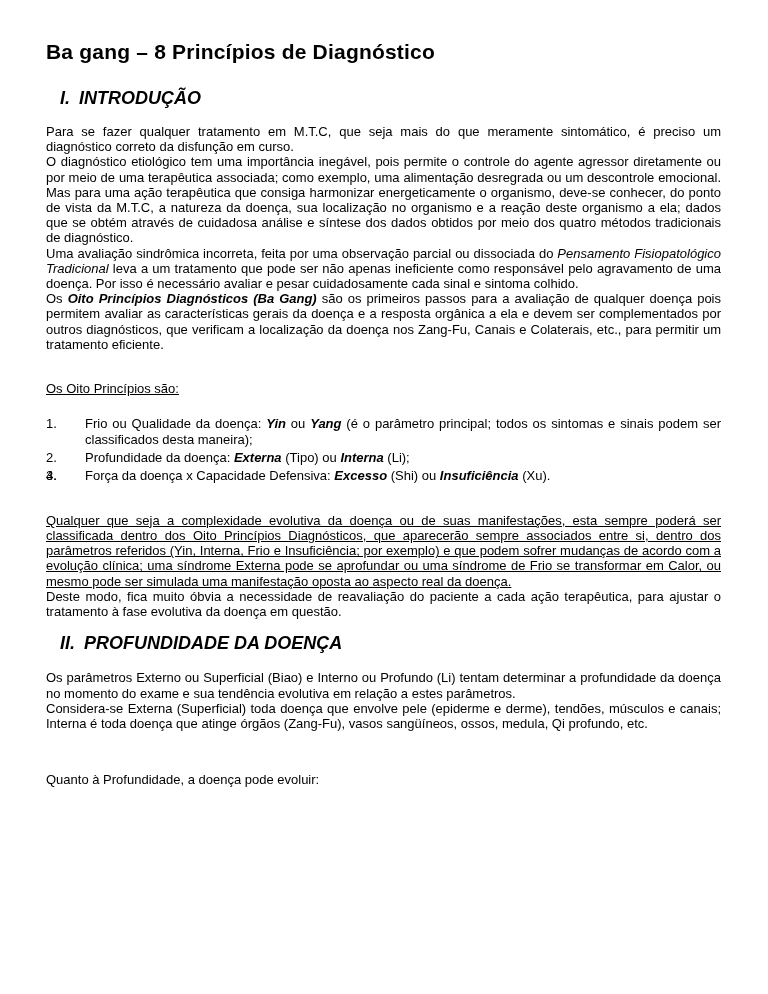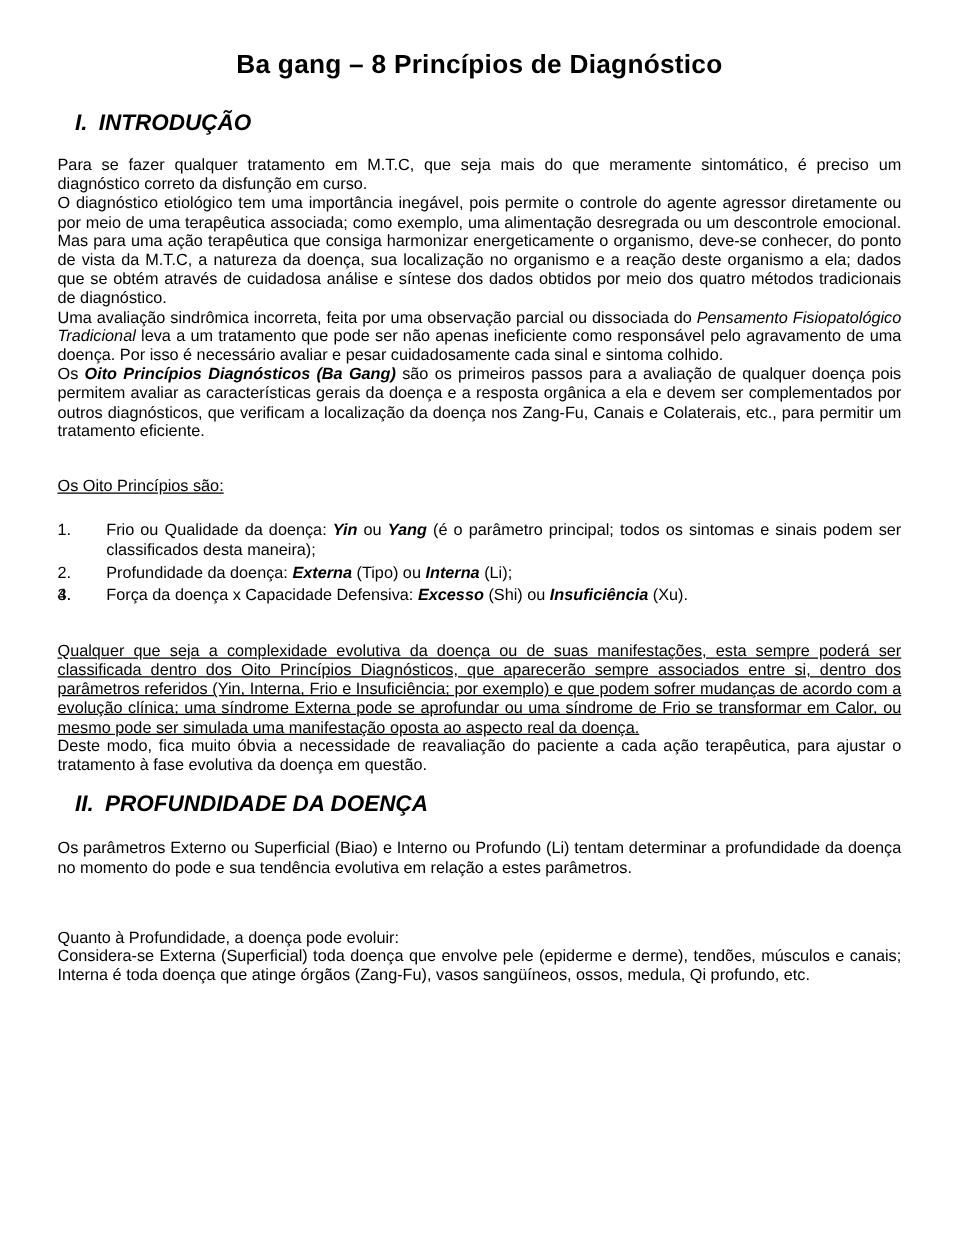--- a/index.html
+++ b/index.html
@@ -20,21 +20,20 @@
     box-sizing: border-box;
     padding: 40px 47px 0 46px;
     overflow: hidden;
     background: #ffffff;
   }
   .doc-title {
     margin: 0 0 27px 0;
     font-size: 21px;
     line-height: 24px;
     font-weight: bold;
-    text-align: center;
     letter-spacing: 0.2px;
   }
   .section-heading {
     padding-left: 14px;
     margin: 0 0 18px 0;
     font-size: 18px;
     line-height: 15px;
     font-weight: bold;
     font-style: italic;
   }
@@ -103,18 +102,18 @@
     </div>
   </div>
 
   <p class="body-para gap-sm"><span>Qualquer que seja a complexidade evolutiva da doença ou de suas manifestações, esta sempre poderá ser classificada dentro dos Oito Princípios Diagnósticos, que aparecerão sempre associados entre si, dentro dos parâmetros referidos (Yin, Interna, Frio e Insuficiência; por exemplo) e que podem sofrer mudanças de acordo com a evolução clínica; uma síndrome Externa pode se aprofundar ou uma síndrome de Frio se transformar em Calor, ou mesmo pode ser simulada uma manifestação oposta ao aspecto real da doença.</span></p>
   <p class="body-para"><span>Deste modo, fica muito óbvia a necessidade de reavaliação do paciente a cada ação terapêutica, para ajustar o tratamento à fase evolutiva da doença em questão.</span></p>
 
   <div class="section-heading heading-2">
     <span class="heading-number">II.</span><span>PROFUNDIDADE DA DOENÇA</span>
   </div>
 
-  <p class="body-para"><span>Os parâmetros Externo ou Superficial (Biao) e Interno ou Profundo (Li) tentam determinar a profundidade da doença no momento do pode e sua tendência evolutiva em relação a estes parâmetros.</span></p>
+  <p class="body-para"><span>Os parâmetros Externo ou Superficial (Biao) e Interno ou Profundo (Li) tentam determinar a profundidade da doença no momento do exame e sua tendência evolutiva em relação a estes parâmetros.</span></p>
+  <p class="body-para"><span>Considera-se Externa (Superficial) toda doença que envolve pele (epiderme e derme), tendões, músculos e canais; Interna é toda doença que atinge órgãos (Zang-Fu), vasos sangüíneos, ossos, medula, Qi profundo, etc.</span></p>
+
   <p class="body-para gap-xl"><span>Quanto à Profundidade, a doença pode evoluir:</span></p>
-
-  <p class="body-para"><span>Considera-se Externa (Superficial) toda doença que envolve pele (epiderme e derme), tendões, músculos e canais; Interna é toda doença que atinge órgãos (Zang-Fu), vasos sangüíneos, ossos, medula, Qi profundo, etc.</span></p>
 
 </div>
 
 </body></html>

